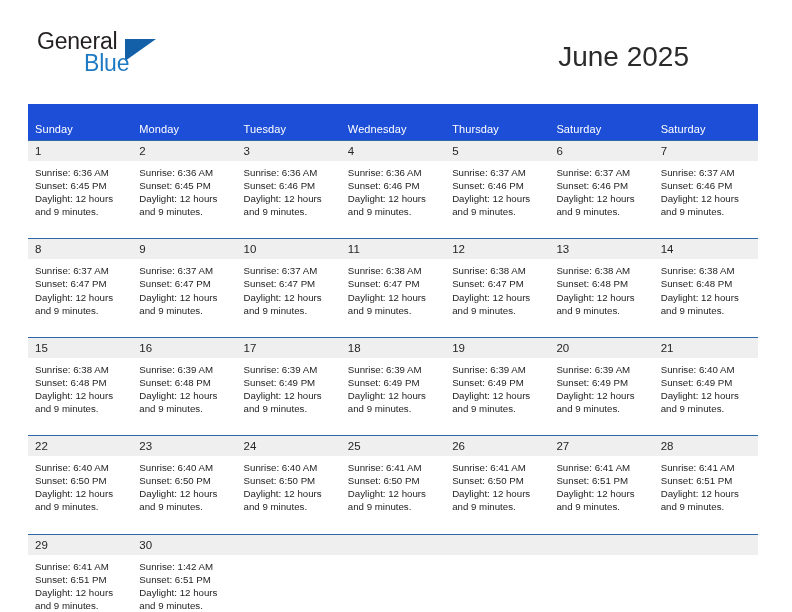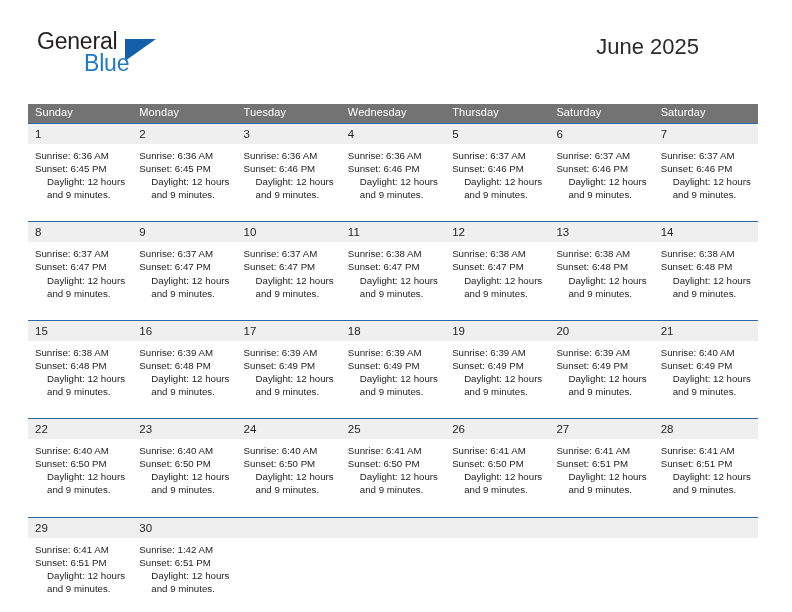--- a/index.html
+++ b/index.html
@@ -64,51 +64,51 @@
     border-bottom: 22px solid transparent;
   }
 
   .title-block {
     position: absolute;
     right: 0;
     top: 0;
     text-align: right;
   }
   .cal-title {
-    font-size: 22px;
+    font-size: 28px;
     color: #2b2b2b;
     line-height: 34px;
     font-weight: normal;
-    margin: 4px;
+    margin: 14px;
     white-space: nowrap;
   }
   .cal-subtitle {
     font-size: 15px;
     color: #2b2b2b;
     line-height: 22px;
     margin: 3px 0 0 0;
     white-space: nowrap;
   }
 
   
   .calendar {
     position: absolute;
     left: 28px;
     top: 104px;
     width: 730px;
     border-collapse: collapse;
     table-layout: fixed;
   }
   .calendar th {
-    background: #737373;
+    background: #1d4ed8;
     color: #ffffff;
     font-size: 11px;
     font-weight: normal;
     text-align: left;
-    padding: 2px 0 5px 7px;
+    padding: 19px 0 5px 7px;
     height: 11px;
     letter-spacing: 0.1px;
   }
   .calendar td {
     width: 104.28px;
     vertical-align: top;
     padding: 0;
     border: 0;
   }
   .week-row td {
@@ -133,21 +133,20 @@
     padding: 5px 6px 6px 7px;
     font-size: 9.7px;
     line-height: 13.1px;
     color: #242424;
   }
   .details div {
     white-space: nowrap;
   }
   .details .daylight {
     white-space: normal;
-    margin-left: 12px;
   }
   .spacer-row td {
     height: 14px;
     background: #ffffff;
   }
 </style>
 </head>
 <body>
 
 <div class="page">

